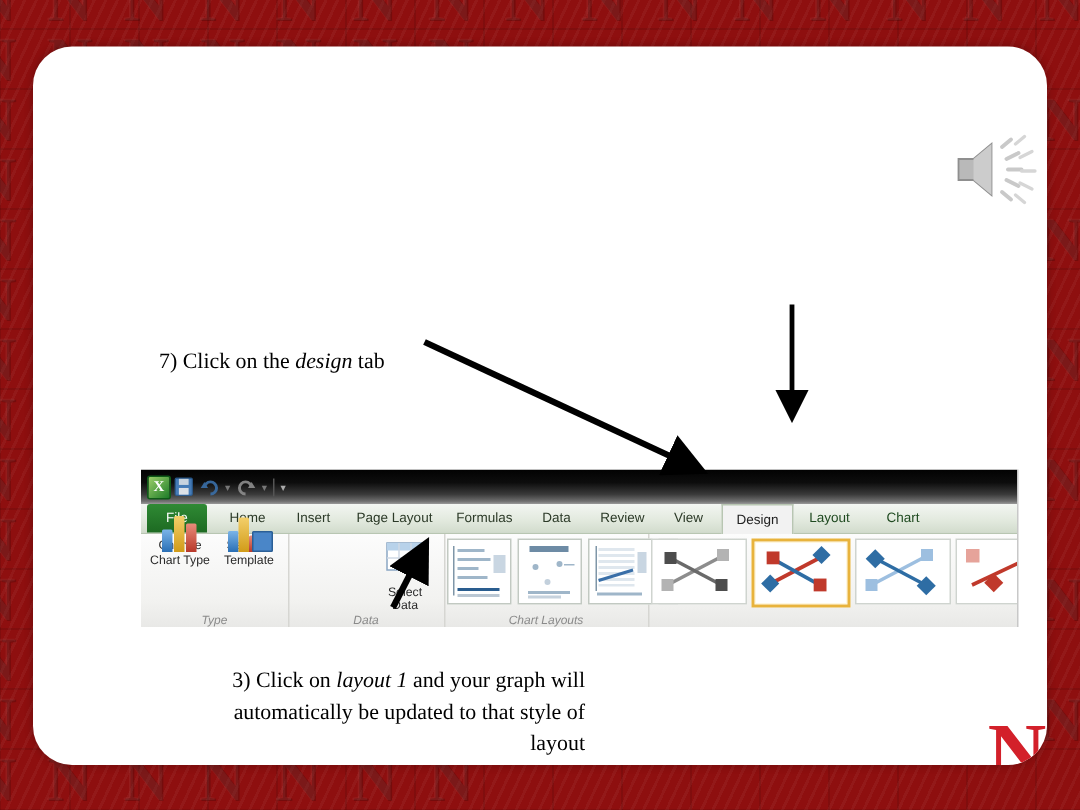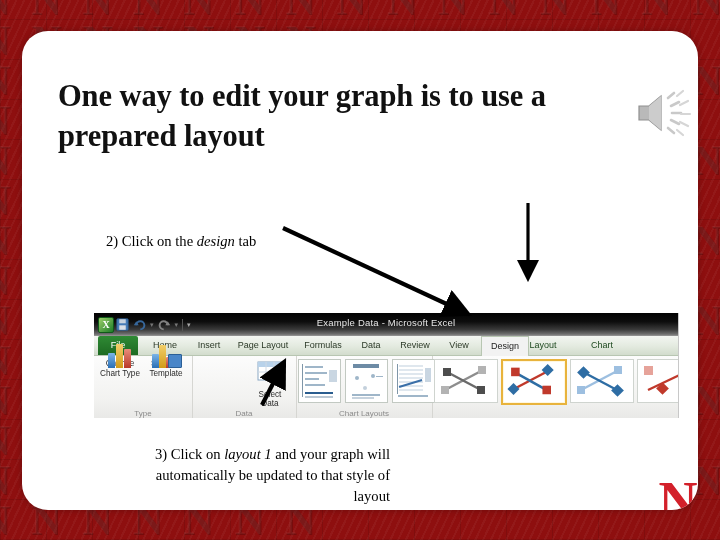--- a/index.html
+++ b/index.html
@@ -248,20 +248,21 @@
     height: 63px;
     border-right: 1px solid #d6d6d2;
   }
   .rgroup-label {
     position: absolute;
     bottom: 1px;
     left: 0; right: 0;
     text-align: center;
     font-size: 8px;
     color: #8a8a8a;
+    font-style: italic;
   }
   .bigbtn {
     position: absolute;
     top: 3px;
     width: 56px;
     text-align: center;
     font-size: 8.2px;
     line-height: 9.5px;
     color: #2a2a2a;
   }
@@ -380,21 +381,20 @@
 N N N N N N N N N N N N N N N N N N N N N N 
 N N N N N N N N N N N N N N N N N N N N N N 
 N N N N N N N N N N N N N N N N N N N N N N 
 N N N N N N N N N N N N N N N N N N N N N N 
 N N N N N N N N N N N N N N N N N N N N N N 
 N N N N N N N N N N N N N N N N N N N N N N 
 </div>
 
   <div id="content-card">
 
-    <h1 id="slide-title">One way to edit your graph is to use a prepared layout</h1>
 
     <div id="audio-icon">
       <svg width="62" height="50" viewBox="0 0 62 50">
         <polygon points="6,18 16,18 28,8 28,42 16,32 6,32" fill="#b9b9b9" stroke="#8f8f8f" stroke-width="1.2"></polygon>
         <polygon points="28,8 28,42 16,32 16,18" fill="#cccccc"></polygon>
         <g stroke="#c9c9c9" stroke-width="2.6" stroke-linecap="round" fill="none">
           <line x1="35" y1="10" x2="41" y2="5"></line>
           <line x1="38" y1="18" x2="46" y2="14"></line>
           <line x1="39" y1="25" x2="48" y2="25"></line>
           <line x1="38" y1="32" x2="46" y2="36"></line>
@@ -404,21 +404,21 @@
           <line x1="44" y1="8" x2="50" y2="3"></line>
           <line x1="47" y1="17" x2="55" y2="13"></line>
           <line x1="48" y1="26" x2="57" y2="26"></line>
           <line x1="47" y1="34" x2="55" y2="38"></line>
           <line x1="44" y1="42" x2="50" y2="47"></line>
         </g>
       </svg>
     </div>
 
 
-    <div class="annot" id="annot-2"><span>2) Click on the </span><em>design</em><span> tab</span></div>
+    <div class="annot" id="annot-2"><span>7) Click on the </span><em>design</em><span> tab</span></div>
 
     <div class="annot" id="annot-3"><span>3) Click on </span><em>layout 1</em><span> and your graph will automatically be updated to that style of layout</span></div>
 
     <div id="excel-ribbon">
 
       <div id="ribbon-titlebar">
         <div id="excel-logo">X</div>
         <div id="qat">
           <svg class="qat-item" viewBox="0 0 16 16">
             <rect x="1" y="1" width="14" height="14" rx="1" fill="#4a86c8" stroke="#2b5f96"></rect>
@@ -431,34 +431,33 @@
           </svg>
           <span style="color:#777;font-size:7px;">▾</span>
           <svg class="qat-item" viewBox="0 0 16 16">
             <path d="M12 9 A5 5 0 1 0 7 14" stroke="#8d8d8d" stroke-width="2.4" fill="none"></path>
             <polygon points="15,9 9,9 12,4" fill="#8d8d8d"></polygon>
           </svg>
           <span style="color:#777;font-size:7px;">▾</span>
           <span class="qat-sep"></span>
           <span style="color:#aaa;font-size:7px;">▾</span>
         </div>
-        <div id="ribbon-title-text">Example Data  -  Microsoft Excel</div>
       </div>
 
       <div id="ribbon-tabs">
         <div class="rtab file" style="left:4px;width:40px;">File</div>
         <div class="rtab" style="left:50px;width:42px;">Home</div>
         <div class="rtab" style="left:95px;width:40px;">Insert</div>
         <div class="rtab" style="left:138px;width:62px;">Page Layout</div>
         <div class="rtab" style="left:203px;width:52px;">Formulas</div>
         <div class="rtab" style="left:259px;width:36px;">Data</div>
         <div class="rtab" style="left:299px;width:44px;">Review</div>
         <div class="rtab" style="left:347px;width:36px;">View</div>
         <div class="rtab active" style="left:387px;width:46px;">Design</div>
-        <div class="rtab ct" style="left:427px;width:44px;">Layout</div>
+        <div class="rtab ct" style="left:437px;width:44px;">Layout</div>
         <div class="rtab ct" style="left:485px;width:46px;">Chart</div>
       </div>
 
       <div id="ribbon-body">
 
         <div class="rgroup" style="left:0px;width:98px;">
           <div class="bigbtn" style="left:-2px;">
             <span class="barsicon">
               <i style="left:2px;height:15px;background:linear-gradient(#7ab4e8,#2a6fb5);"></i>
               <i style="left:10px;height:24px;background:linear-gradient(#f3cf6a,#d19b18);"></i>

